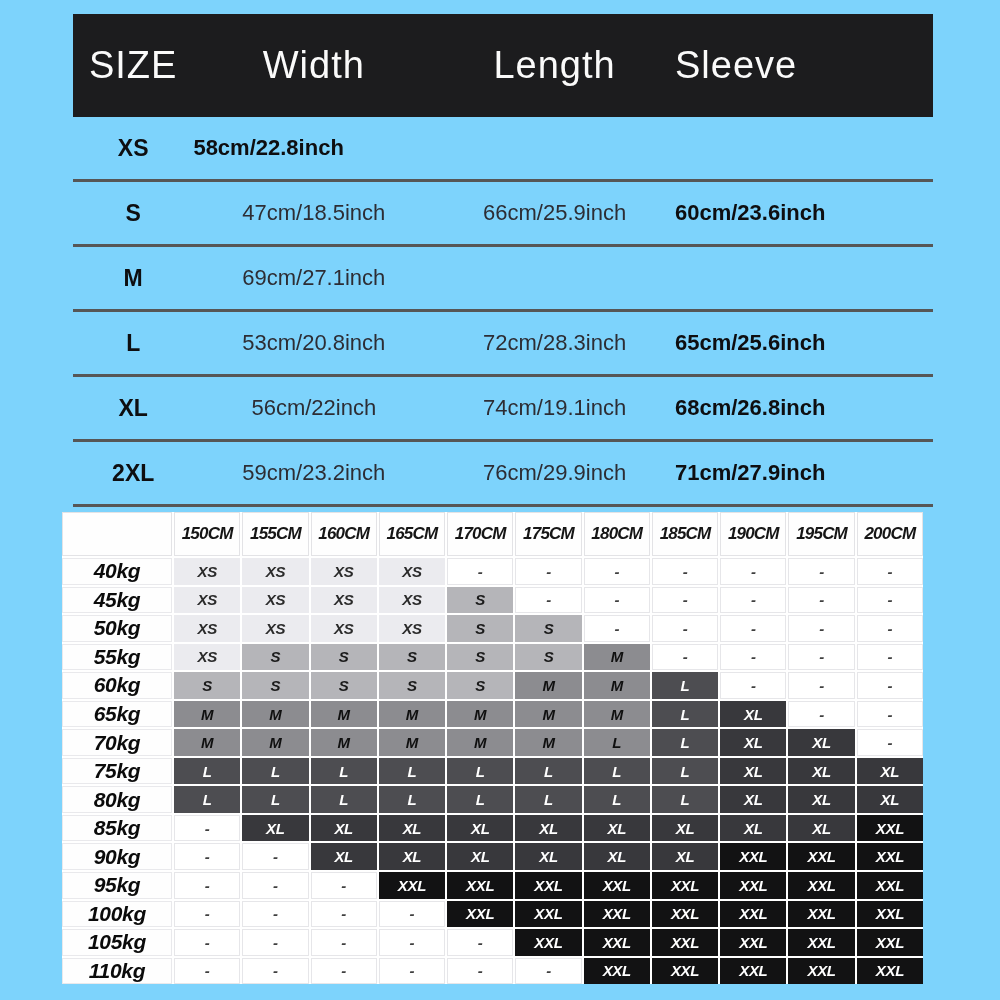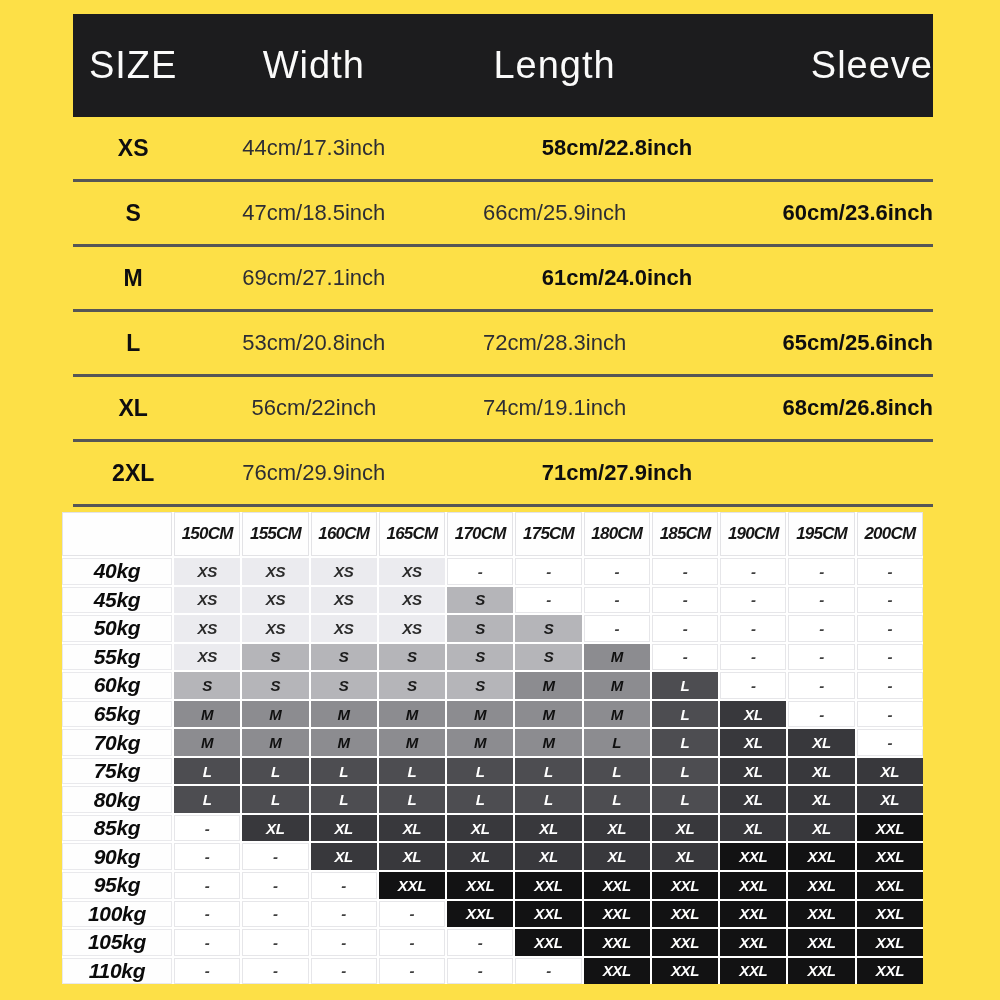--- a/index.html
+++ b/index.html
@@ -1,28 +1,28 @@
 <!DOCTYPE html>
 <html><head>
 <meta charset="utf-8">
 <style>
   html,body{margin:0;padding:0;background:#ffffff;}
   body{width:1000px;height:1000px;font-family:"Liberation Sans",sans-serif;overflow:hidden;}
-  .page{position:relative;width:1000px;height:1000px;background:#fde047;}
+  .page{position:relative;width:1000px;height:1000px;background:#7dd3fc;}
 
   
   .size-table{position:absolute;left:73px;top:14px;width:860px;}
   .st-header{height:103px;background:#1c1c1e;color:#fafafa;display:flex;align-items:center;
              font-size:38px;font-weight:normal;letter-spacing:1px;}
   .st-row{height:62px;display:flex;align-items:center;border-bottom:3px solid #565656;
           font-size:22px;color:#2d2d34;}
   .c0{width:14%;text-align:center;}
   .c1{width:28%;text-align:center;}
   .c2{width:28%;text-align:center;}
-  .c3{width:30%;text-align:right;}
+  .c3{width:30%;text-align:left;}
   .st-size{font-weight:bold;color:#0e0e10;font-size:23px;}
   .st-sleeve{font-weight:bold;color:#0e0e10;}
 
   
   .fit-matrix{position:absolute;left:62px;top:512px;width:861px;
               display:grid;grid-template-columns:110px repeat(11,1fr);
               grid-template-rows:44px repeat(15,26.55px);gap:2px;background:#fff;font-style:italic;}
   .fm-cell{display:flex;align-items:center;justify-content:center;
            font-weight:bold;font-size:15px;letter-spacing:-0.3px;}
   .fm-colhead{font-size:17px;color:#161616;letter-spacing:-0.8px;
@@ -40,48 +40,47 @@
   <div class="size-table">
     <div class="st-header">
       <div class="c0">SIZE</div>
       <div class="c1">Width</div>
       <div class="c2">Length</div>
       <div class="c3">Sleeve</div>
     </div>
 
     <div class="st-row">
       <div class="c0 st-size">XS</div>
-      <div class="c1">44cm/17.3inch</div>
       <div class="c3 st-sleeve">58cm/22.8inch</div>
     </div>
     <div class="st-row">
       <div class="c0 st-size">S</div>
       <div class="c1">47cm/18.5inch</div>
       <div class="c2">66cm/25.9inch</div>
       <div class="c3 st-sleeve">60cm/23.6inch</div>
     </div>
     <div class="st-row">
       <div class="c0 st-size">M</div>
       <div class="c2">69cm/27.1inch</div>
-      <div class="c3 st-sleeve">61cm/24.0inch</div>
     </div>
     <div class="st-row">
       <div class="c0 st-size">L</div>
       <div class="c1">53cm/20.8inch</div>
       <div class="c2">72cm/28.3inch</div>
       <div class="c3 st-sleeve">65cm/25.6inch</div>
     </div>
     <div class="st-row">
       <div class="c0 st-size">XL</div>
       <div class="c1">56cm/22inch</div>
       <div class="c2">74cm/19.1inch</div>
       <div class="c3 st-sleeve">68cm/26.8inch</div>
     </div>
     <div class="st-row">
       <div class="c0 st-size">2XL</div>
+      <div class="c1">59cm/23.2inch</div>
       <div class="c2">76cm/29.9inch</div>
       <div class="c3 st-sleeve">71cm/27.9inch</div>
     </div>
   </div>
 
   <div class="fit-matrix" id="fit-matrix">
       <div class="fm-cell fm-corner"></div>
       <div class="fm-cell fm-colhead">150CM</div>
       <div class="fm-cell fm-colhead">155CM</div>
       <div class="fm-cell fm-colhead">160CM</div>

